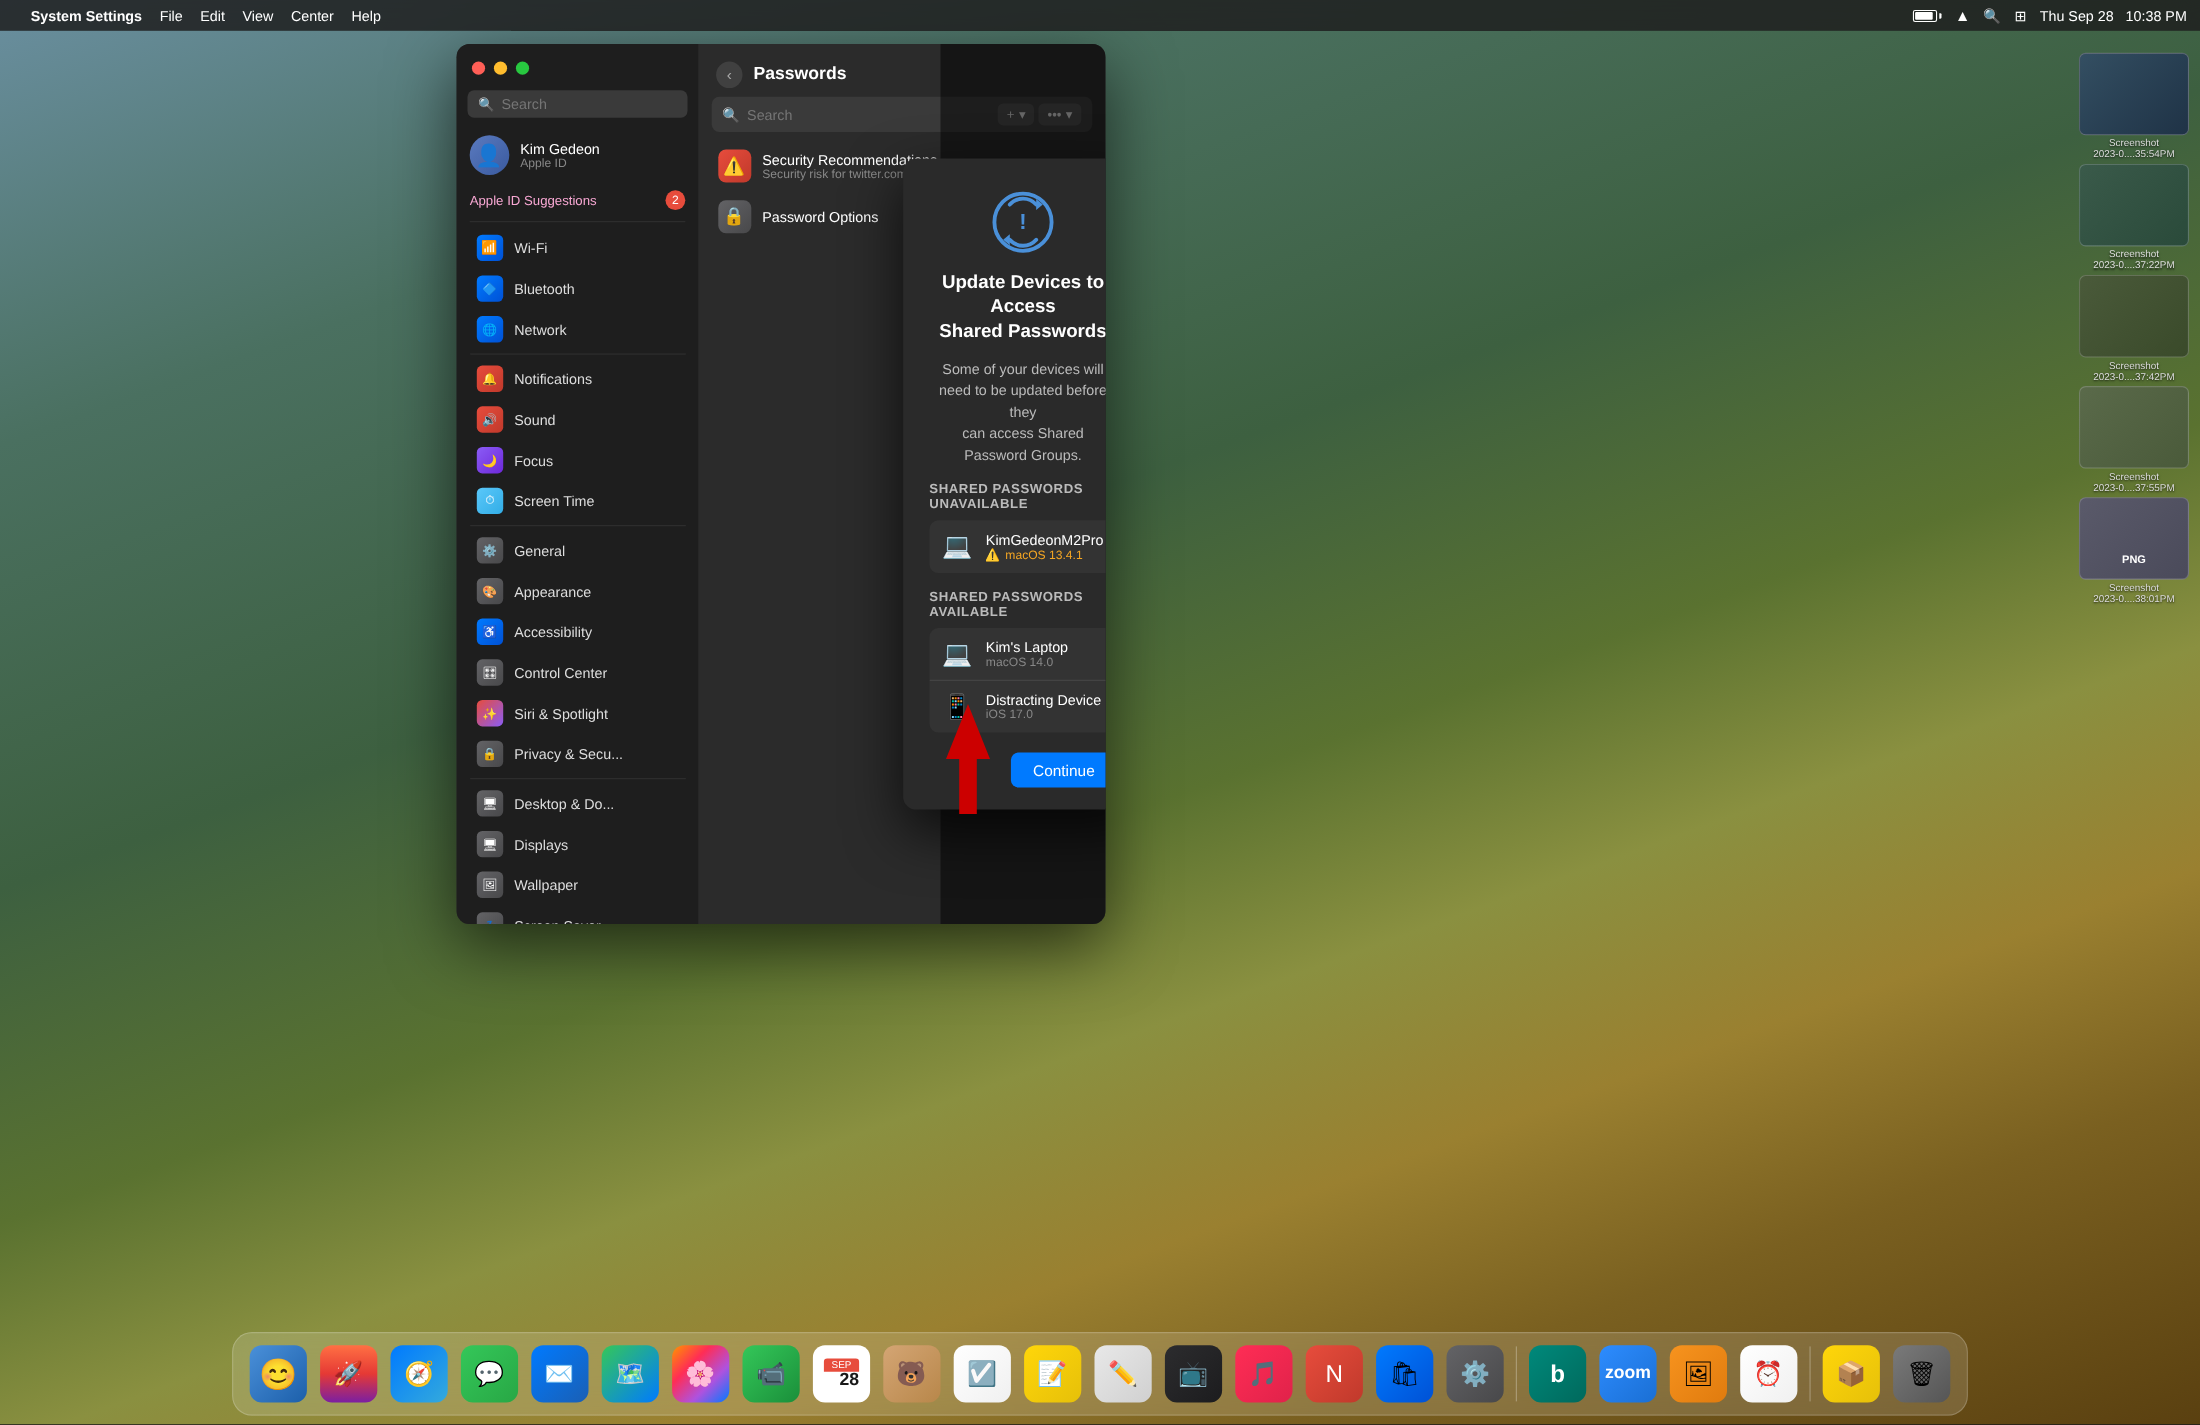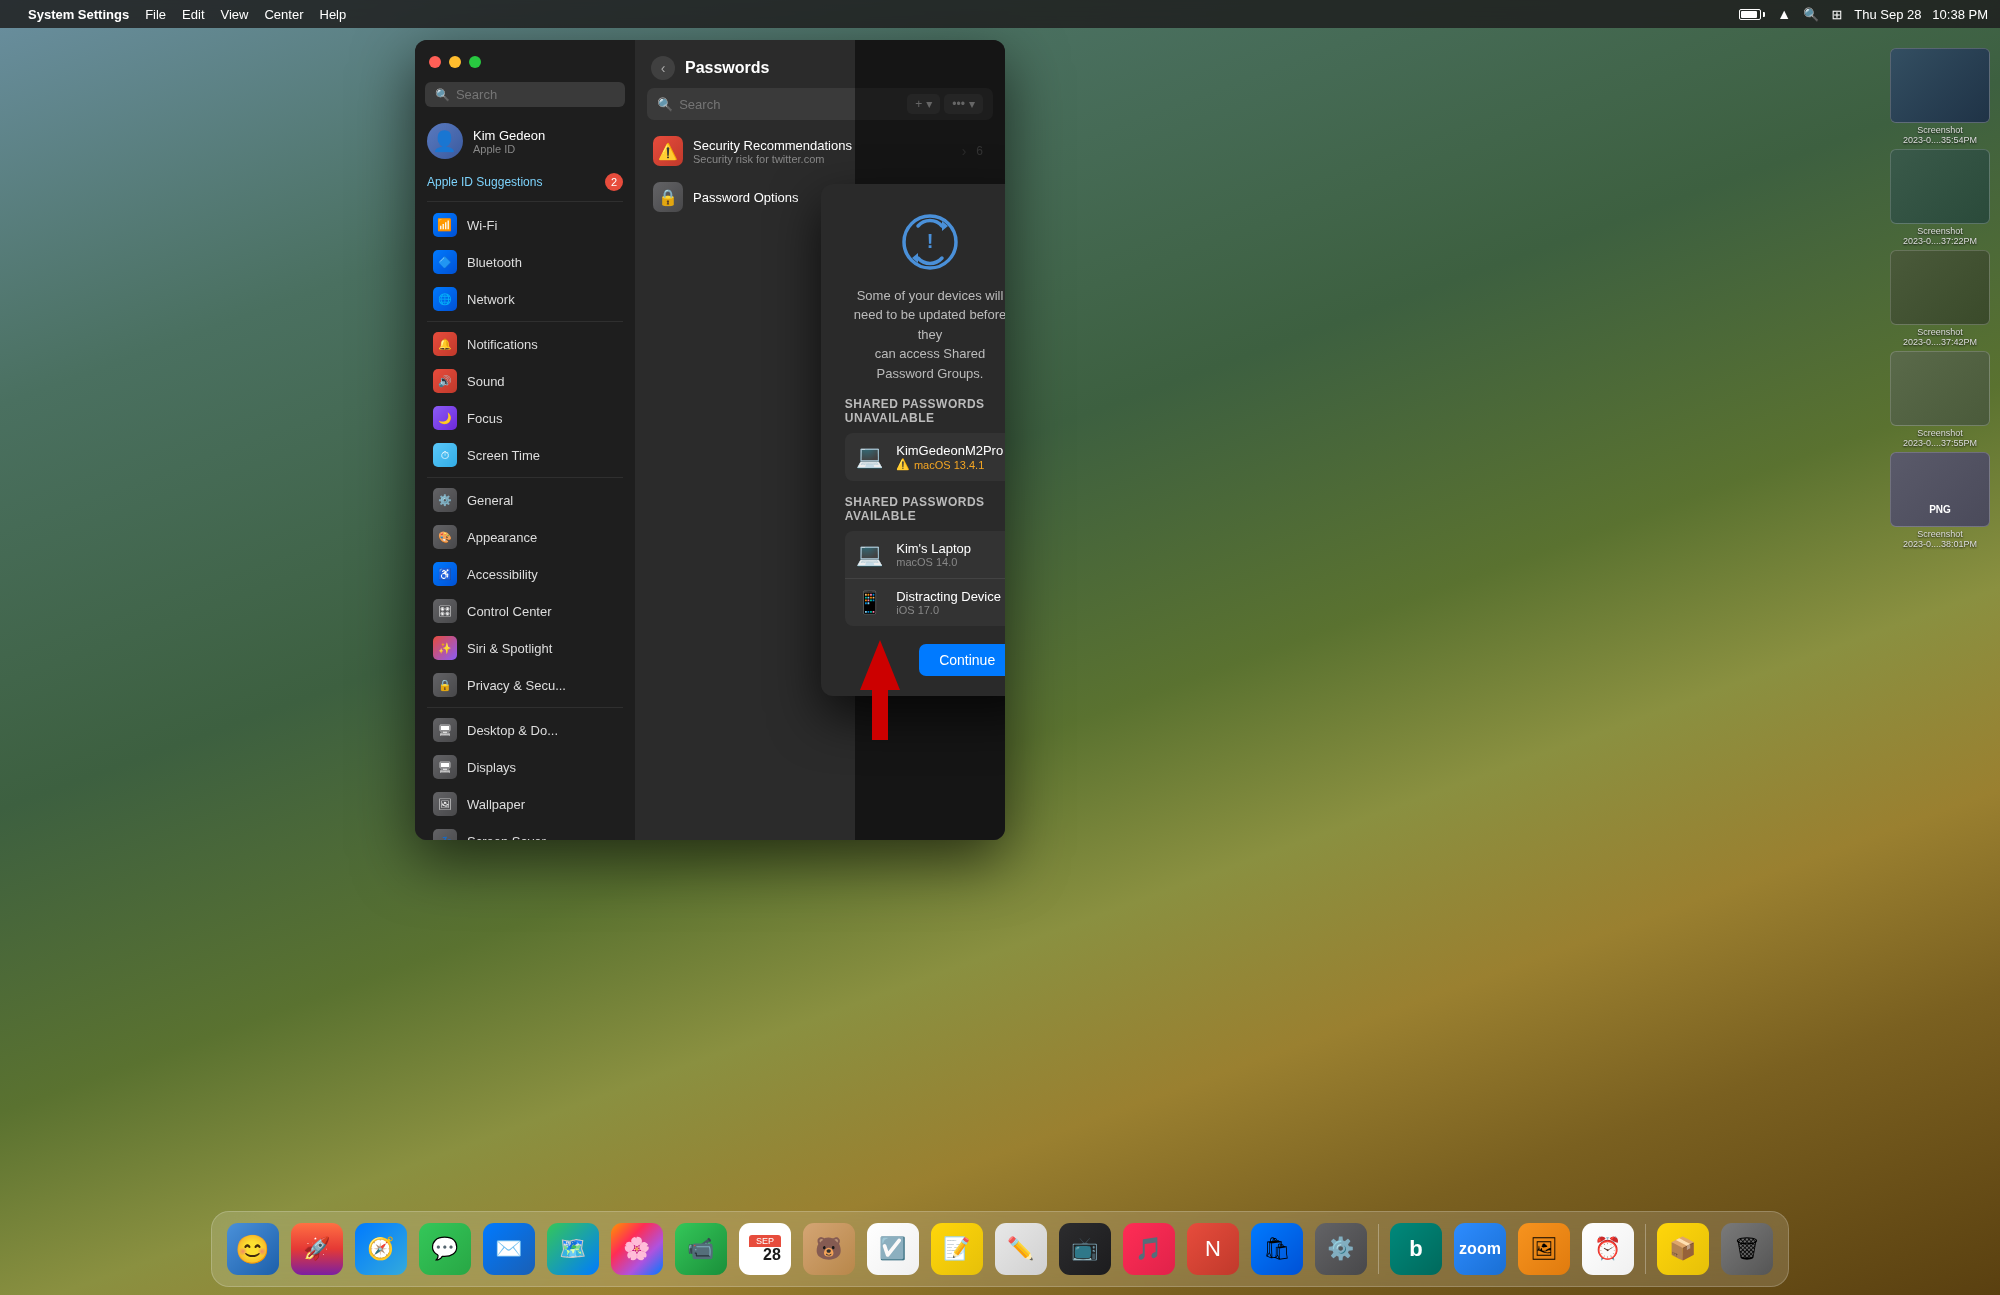--- a/index.html
+++ b/index.html
@@ -156,21 +156,21 @@
     }
 
     .apple-id-suggestions {
       display: flex;
       align-items: center;
       justify-content: space-between;
       padding: 6px 12px;
       cursor: pointer;
     }
     .apple-id-label {
-      color: #7dd3fc;
+      color: #f9a8d4;
       font-size: 12px;
     }
     .badge {
       background: #e74c3c;
       color: #fff;
       font-size: 11px;
       width: 18px;
       height: 18px;
       border-radius: 50%;
       display: flex;
@@ -881,20 +881,22 @@
             <path d="M 18 14 A 16 16 0 0 1 42 14" fill="none" stroke="#4a90d9" stroke-width="3.5" stroke-linecap="round"></path>
             <polygon points="42,9 42,19 48,14" fill="#4a90d9"></polygon>
 
             <path d="M 42 46 A 16 16 0 0 1 18 46" fill="none" stroke="#4a90d9" stroke-width="3.5" stroke-linecap="round"></path>
             <polygon points="18,51 18,41 12,46" fill="#4a90d9"></polygon>
 
             <text x="30" y="36" text-anchor="middle" font-size="20" font-weight="bold" fill="#4a90d9">!</text>
           </svg>
         </div>
 
+        <div class="modal-title" style="white-space:pre-line;">Update Devices to Access
+Shared Passwords</div>
         <div class="modal-subtitle" style="white-space:pre-line;">Some of your devices will need to be updated before they
 can access Shared Password Groups.</div>
 
         <div class="modal-section-title">Shared Passwords Unavailable</div>
         <div class="modal-device-list">
           <div class="modal-device-item">
             <span class="device-icon">💻</span>
             <div class="device-info">
               <div class="device-name">KimGedeonM2Pro</div>
               <div class="device-os warning">

